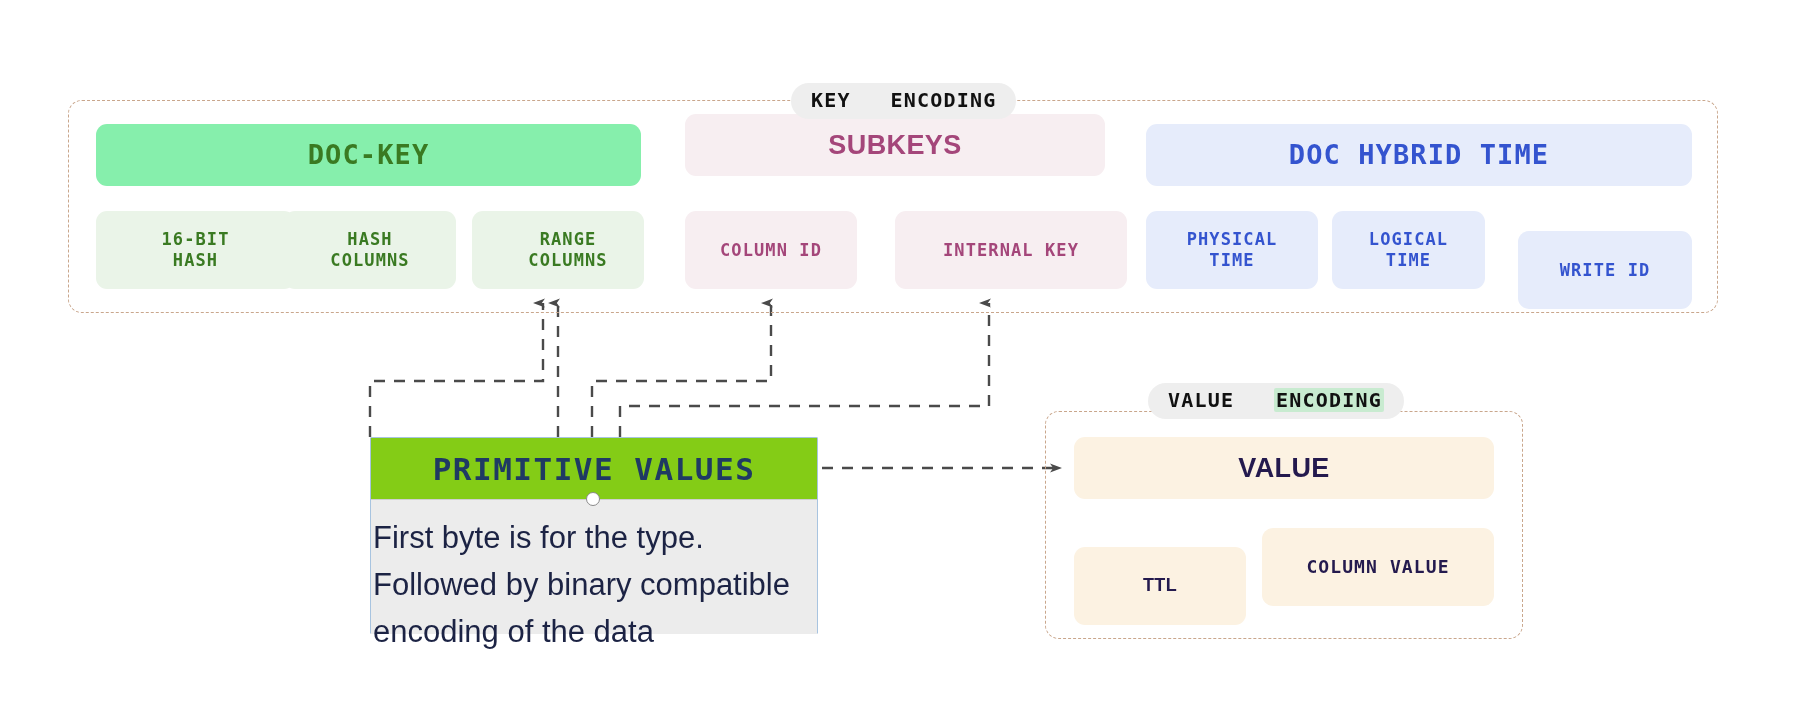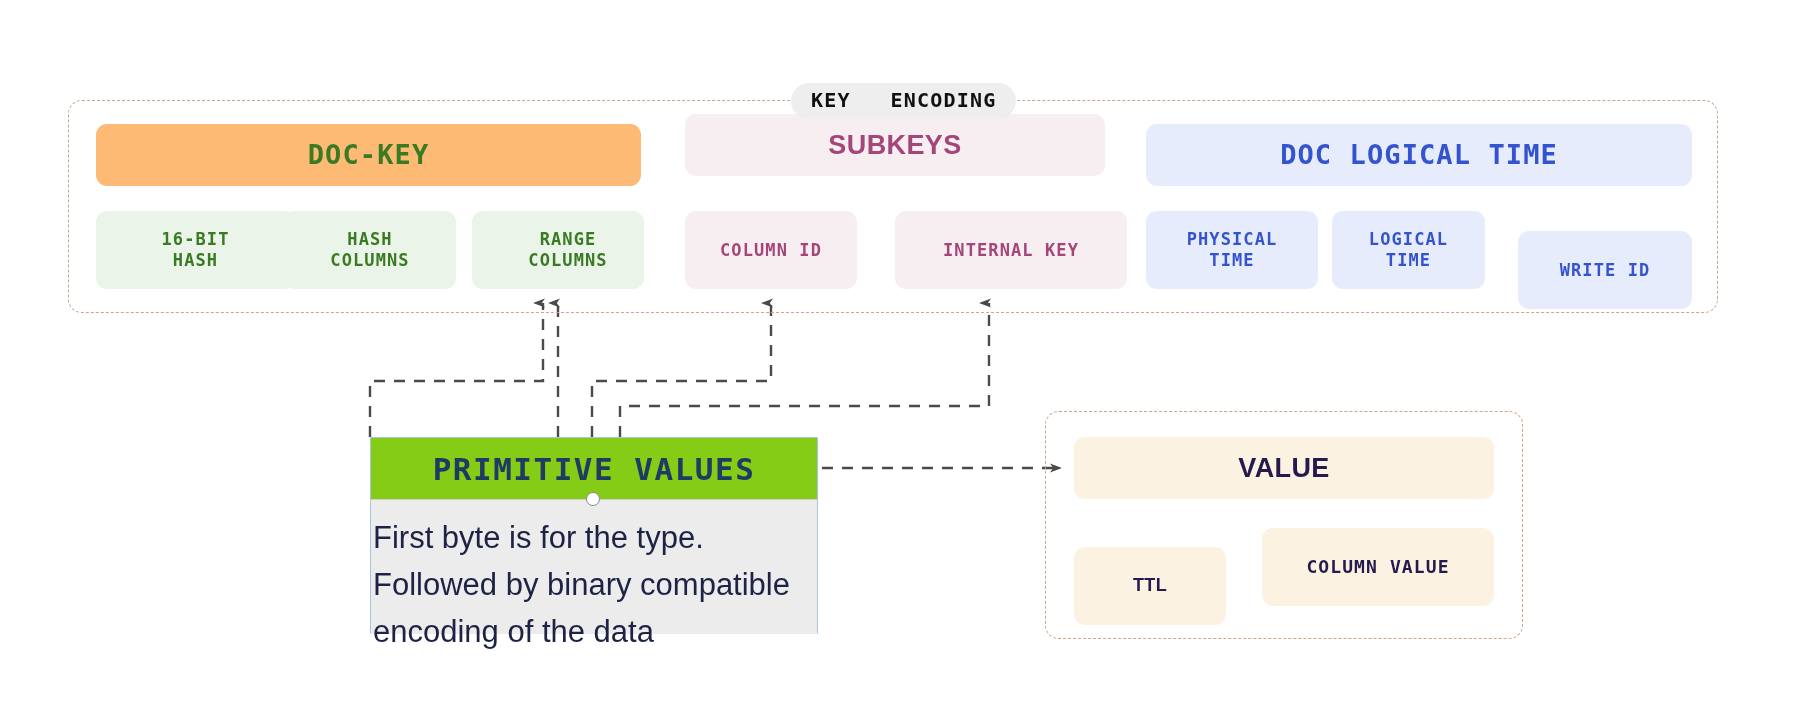--- a/index.html
+++ b/index.html
@@ -100,21 +100,21 @@
     font-weight: bold;
     letter-spacing: 1.1px;
   }
   .sans {
     font-family: "Liberation Sans", sans-serif;
     font-weight: bold;
     letter-spacing: 0.4px;
   }
 
   
-  .g-head { background: #fdba74; color: #3a7a22; font-size: 27px; }
+  .g-head { background: #86efac; color: #3a7a22; font-size: 27px; }
   .g-sub  { background: #eaf4e8; color: #3a7a22; font-size: 17px; }
   
   .p-head { background: #f7eef1; color: #a4467a; font-size: 27px; }
   .p-sub  { background: #f7eef1; color: #a4467a; font-size: 17px; }
   
   .b-head { background: #e6ecfb; color: #3454cf; font-size: 27px; }
   .b-sub  { background: #e6ecfb; color: #3454cf; font-size: 17px; }
   
   .c-head { background: #fcf2e2; color: #241a4e; font-size: 27px; }
   .c-sub  { background: #fcf2e2; color: #241a4e; font-size: 18px; }
@@ -131,21 +131,21 @@
   .sk-s2     { left: 873px; top: 211px; width: 232px; height: 78px; margin-left: 22px; }
 
   
   .ht-head   { left: 1146px; top: 124px; width: 546px; height: 62px; }
   .ht-s1     { left: 1146px; top: 211px; width: 172px; height: 78px; }
   .ht-s2     { left: 1332px; top: 211px; width: 153px; height: 78px; }
   .ht-s3     { left: 1518px; top: 211px; width: 174px; height: 78px; margin-top: 20px; }
 
   
   .v-head    { left: 1074px; top: 437px; width: 420px; height: 62px; }
-  .v-s1      { left: 1074px; top: 547px; width: 152px; height: 78px; }
+  .v-s1      { left: 1074px; top: 547px; width: 172px; height: 78px; }
   .v-s2      { left: 1262px; top: 528px; width: 232px; height: 78px; }
 
   
   #primitive-node {
     position: absolute;
     left: 370px;
     top: 437px;
     width: 448px;
     height: 197px;
     border: 1.5px solid #a8c4e0;
@@ -245,36 +245,41 @@
     <div>
       <div>RANGE</div>
       <div>COLUMNS</div>
     </div>
   </div>
 
   <div class="box sans p-head sk-head">SUBKEYS</div>
   <div class="box mono p-sub sk-s1">COLUMN ID</div>
   <div class="box mono p-sub sk-s2">INTERNAL KEY</div>
 
-  <div class="box mono b-head ht-head">DOC LOGICAL TIME</div>
+  <div class="box mono b-head ht-head">DOC HYBRID TIME</div>
   <div class="box mono b-sub ht-s1">
     <div>
       <div>PHYSICAL</div>
       <div>TIME</div>
     </div>
   </div>
   <div class="box mono b-sub ht-s2">
     <div>
       <div>LOGICAL</div>
       <div>TIME</div>
     </div>
   </div>
   <div class="box mono b-sub ht-s3">WRITE ID</div>
 
   <div class="group-frame valenc"></div>
+  <div class="group-title valenc-title">
+    <span>VALUE</span>
+    <span>&nbsp;</span>
+    <span class="hl-green">ENCODING</span>
+  </div>
 
   <div class="box sans c-head v-head">VALUE</div>
   <div class="box sans c-sub v-s1">TTL</div>
   <div class="box mono c-sub v-s2">COLUMN VALUE</div>
 
   <div id="primitive-node">
     <div id="primitive-title">PRIMITIVE VALUES</div>
     <div id="primitive-divider">
       <div id="primitive-dot"></div>
     </div>

